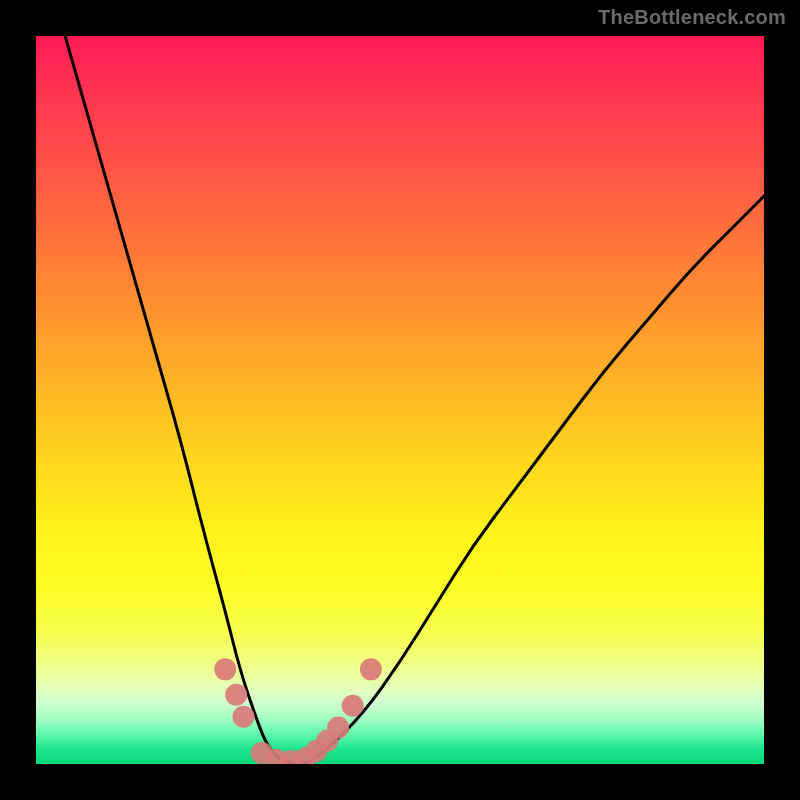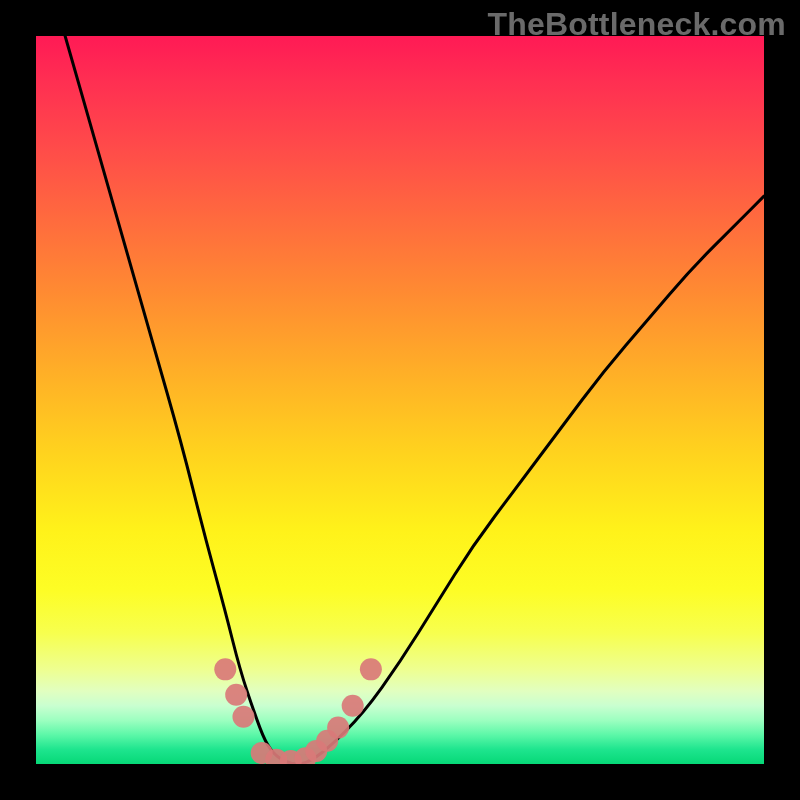--- a/index.html
+++ b/index.html
@@ -54,21 +54,21 @@
     position: absolute;
     inset: 0;
     width: 728px;
     height: 728px;
   }
   .watermark {
     position: absolute;
     top: 6px;
     right: 14px;
     font-family: Arial, Helvetica, sans-serif;
-    font-size: 32px;
+    font-size: 20px;
     font-weight: 600;
     color: #6a6a6a;
     letter-spacing: 0.2px;
     user-select: none;
   }
 </style>
 </head>
 <body>
 
 <div class="frame">

